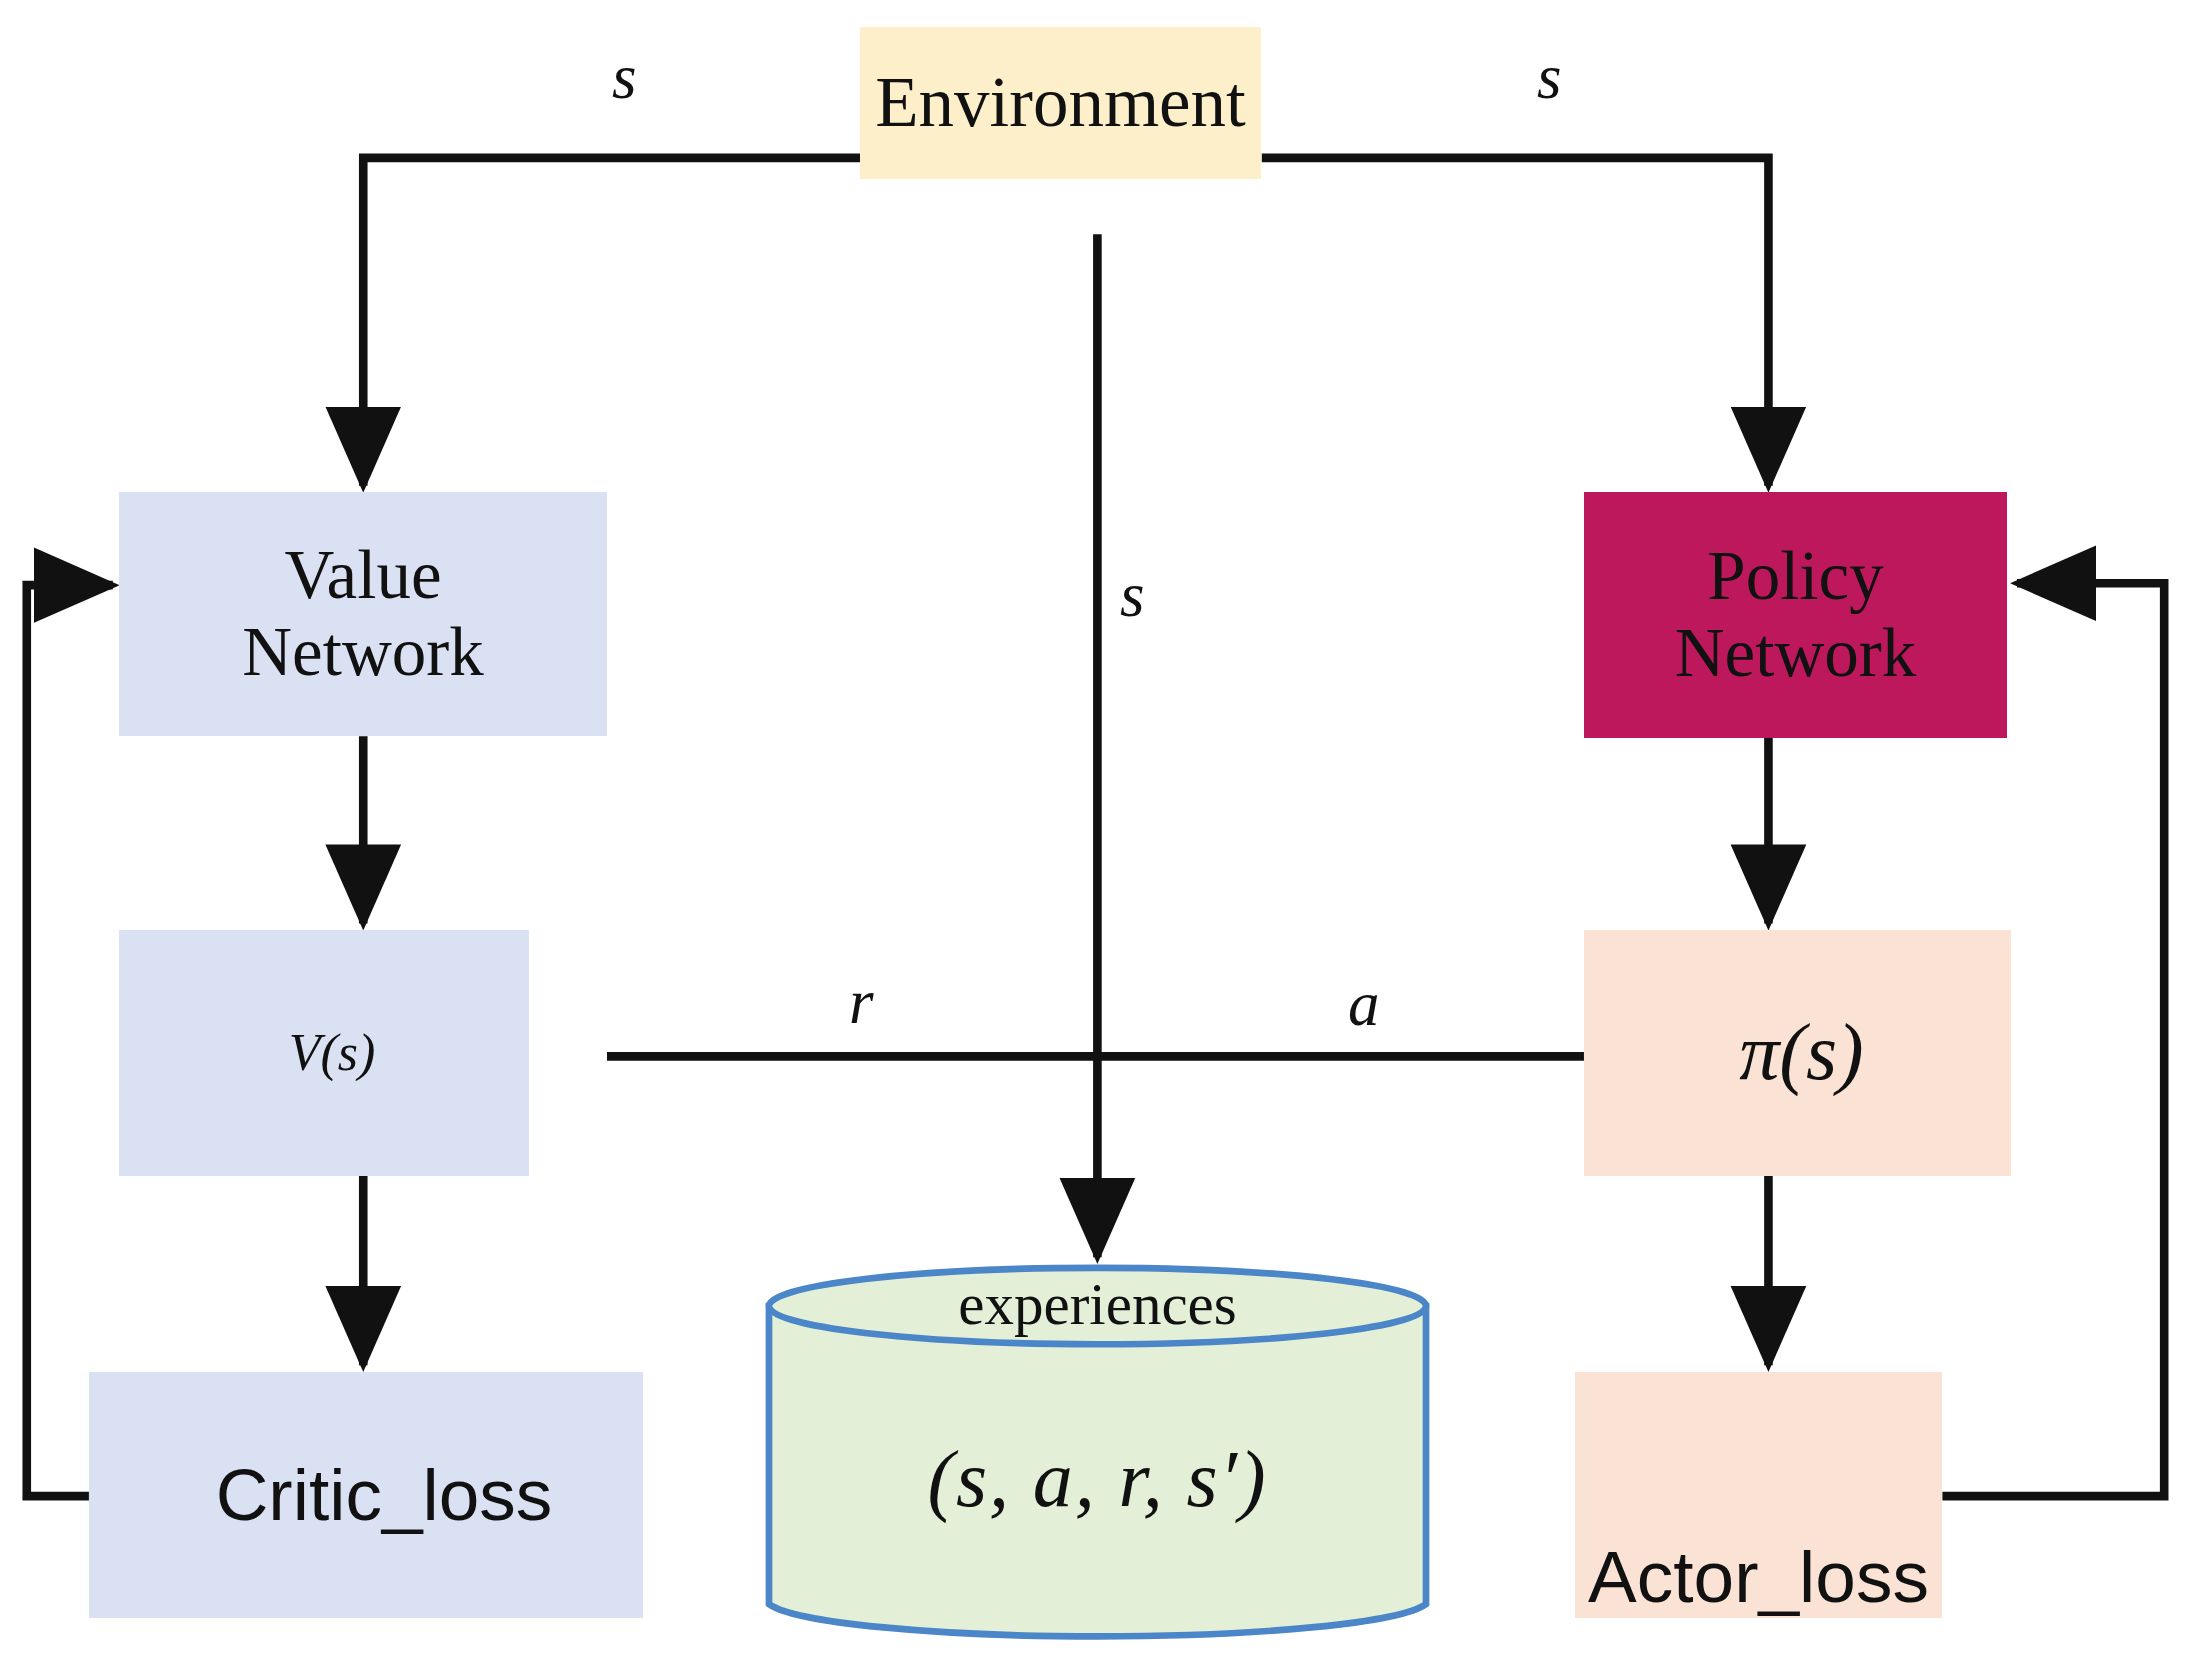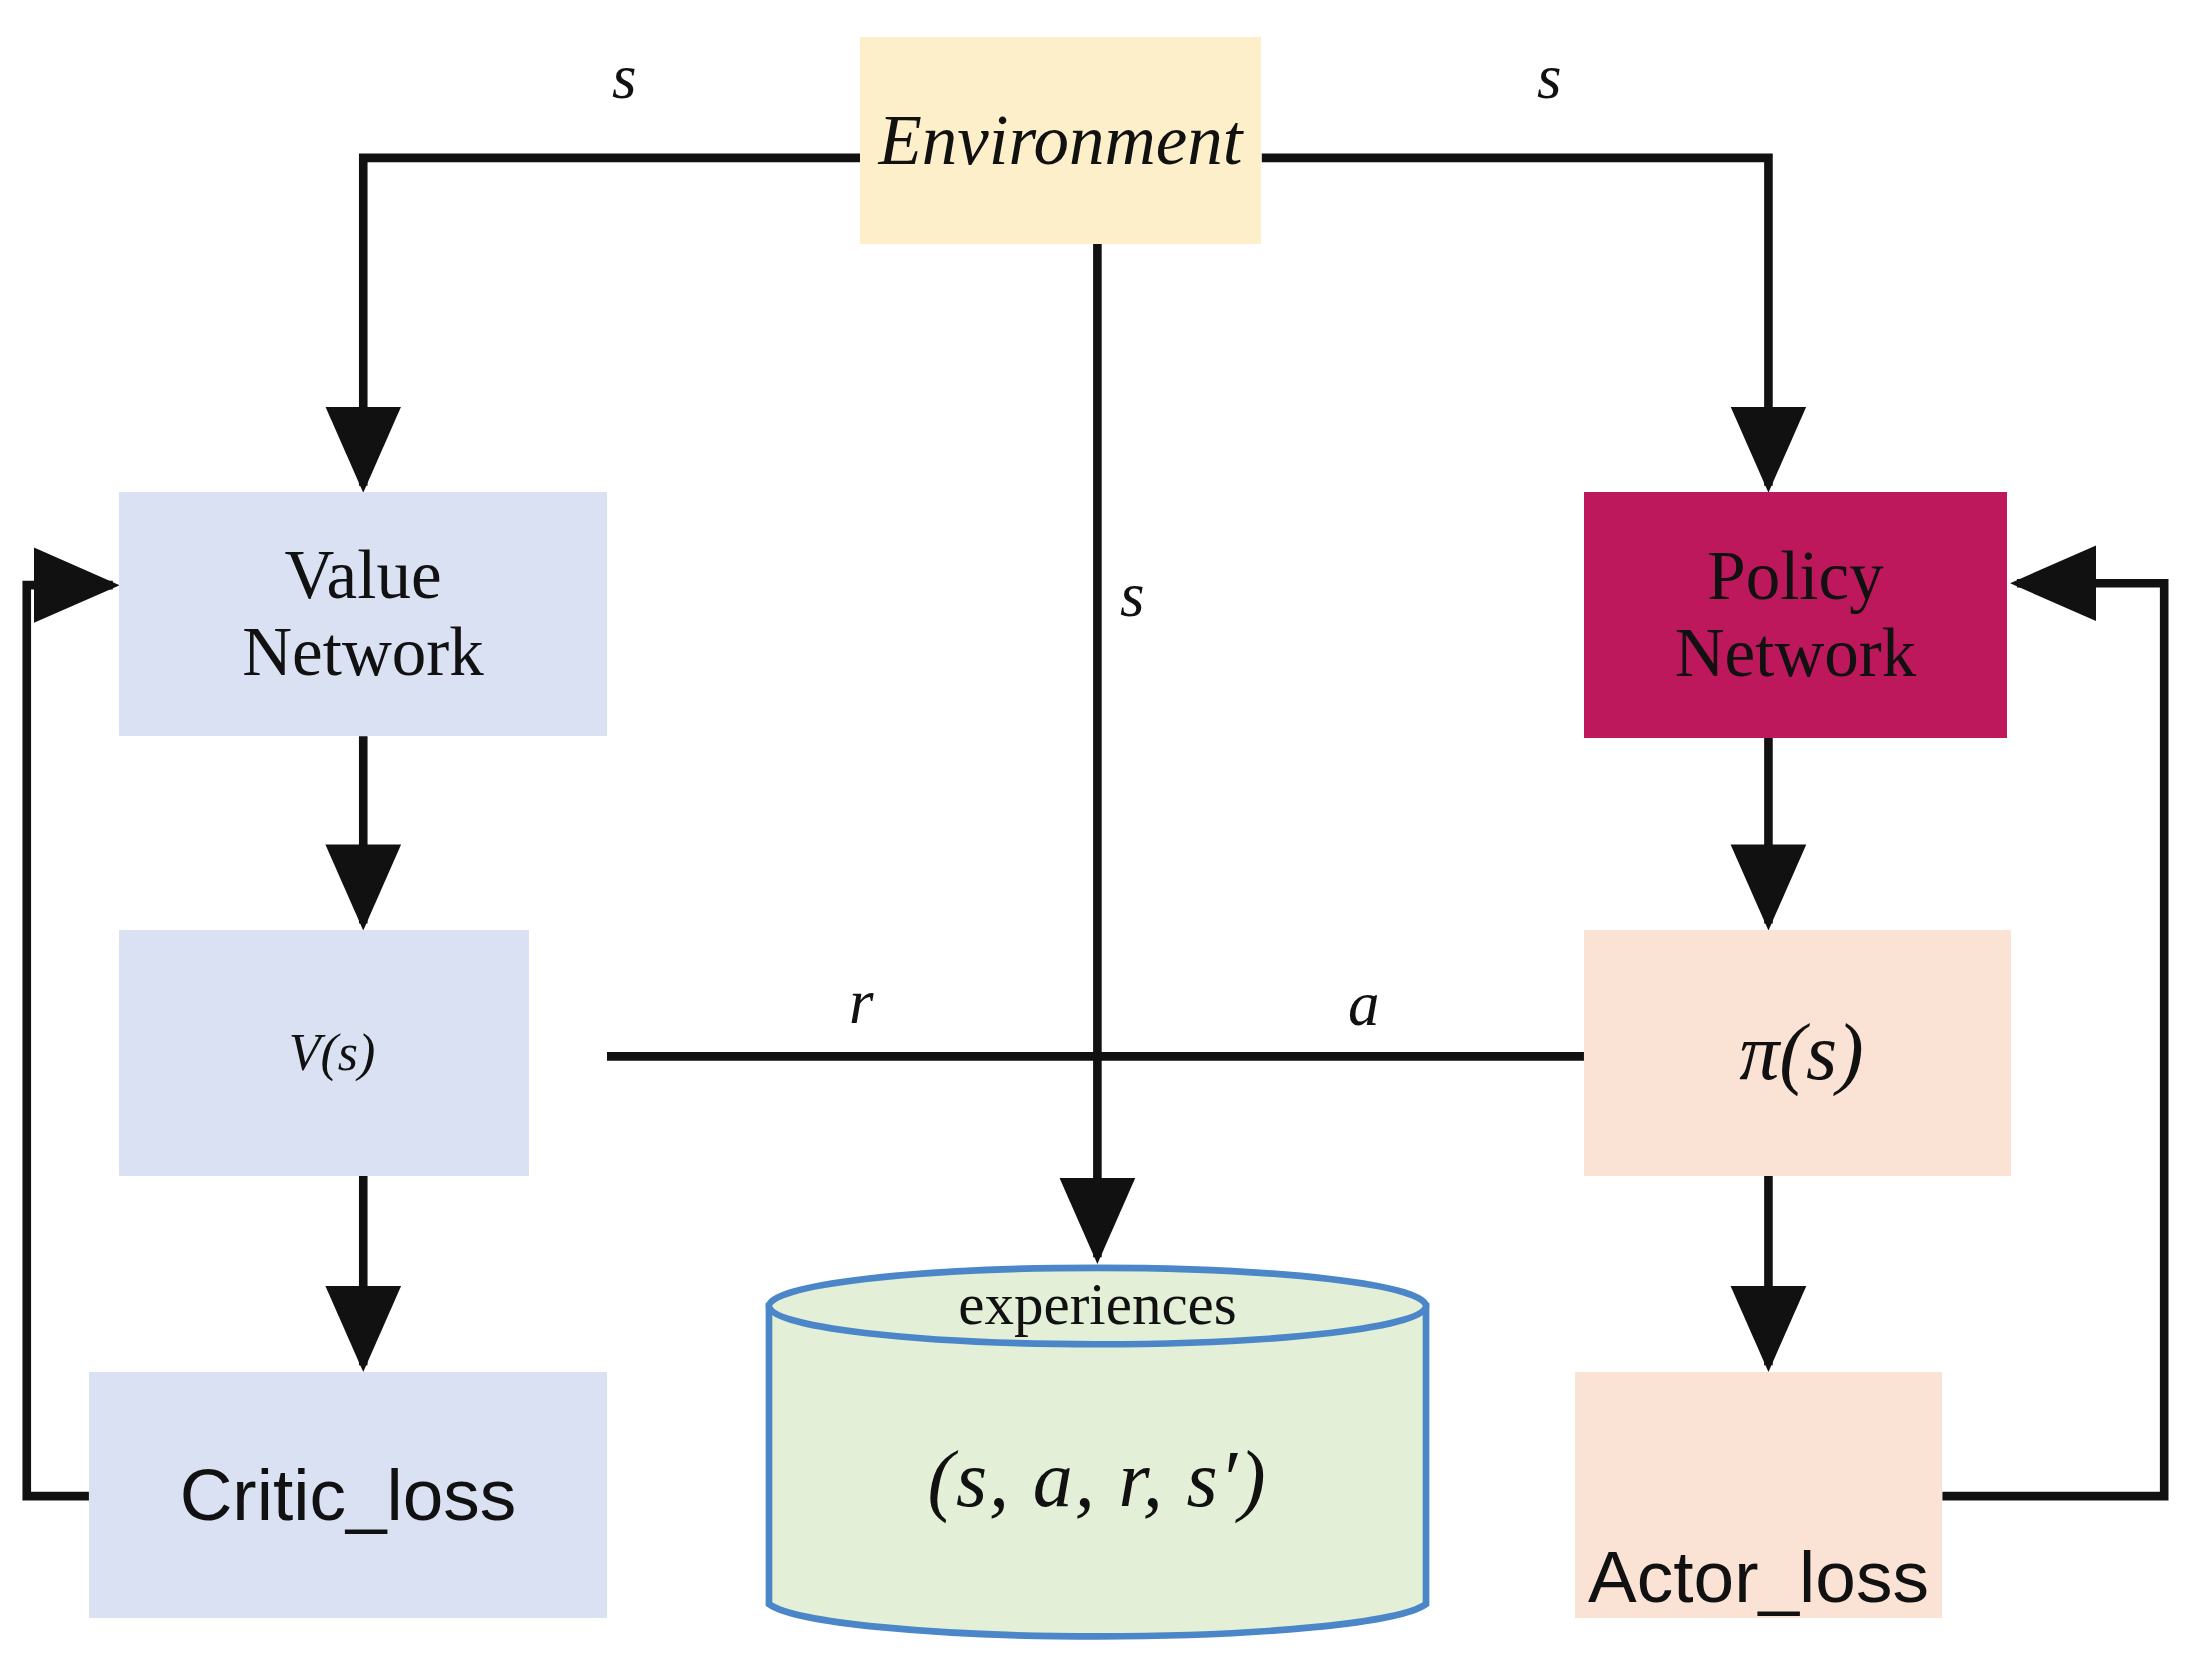--- a/index.html
+++ b/index.html
@@ -45,21 +45,21 @@
       <path d="M635,1105 L1148,1105"></path>
 
       <path d="M1148,1105 L1657,1105"></path>
 
       <path d="M93,1565 L28,1565 L28,612 L118,612" marker-end="url(#ah)"></path>
 
       <path d="M2032,1565 L2264,1565 L2264,610 L2110,610" marker-end="url(#ah)"></path>
     </g>
   </svg>
 
-  <div class="node serif" style="left:860px;top:37px;width:401px;height:207px;background:#fdefc9;font-size:71px;font-style:italic;">
+  <div class="node serif" style="left:860px;top:27px;width:401px;height:152px;background:#fdefc9;font-size:71px;">
     <span>Environment</span>
   </div>
 
   <div class="node serif" style="left:119px;top:492px;width:488px;height:244px;background:#dae1f2;font-size:69px;font-family:Liberation Serif, serif;">
     <span>Value</span>
     <span>Network</span>
   </div>
 
   <div class="node serif" style="left:1584px;top:492px;width:423px;height:246px;background:#be185d;font-size:69px;">
     <span>Policy</span>
@@ -67,21 +67,21 @@
   </div>
 
   <div class="node math" style="left:119px;top:930px;width:394px;height:246px;background:#dae1f2;font-size:52px;padding-left:16px;">
     <span>V(s)</span>
   </div>
 
   <div class="node math" style="left:1584px;top:930px;width:419px;height:246px;background:#fae3d5;font-size:80px;padding-left:8px;">
     <span>π(s)</span>
   </div>
 
-  <div class="node sans" style="left:89px;top:1372px;width:518px;height:246px;background:#dae1f2;font-size:73px;">
+  <div class="node sans" style="left:89px;top:1372px;width:518px;height:246px;background:#dae1f2;font-size:73px;padding-left:36px;">
     <span>Critic_loss</span>
   </div>
 
   <div class="node sans" style="left:1575px;top:1372px;width:367px;height:246px;background:#fae3d5;font-size:73px;justify-content:flex-end;">
     <span>Actor_loss</span>
   </div>
 
   <div style="position:absolute;left:765px;top:1264px;width:665px;height:382px;">
     <svg width="665" height="382" viewBox="0 0 696 400" aria-hidden="true">
       <path d="M4,44 L4,356 A348,40 0 0 0 692,356 L692,44 Z" fill="#e4efd7" stroke="#4a86c8" stroke-width="7"></path>

